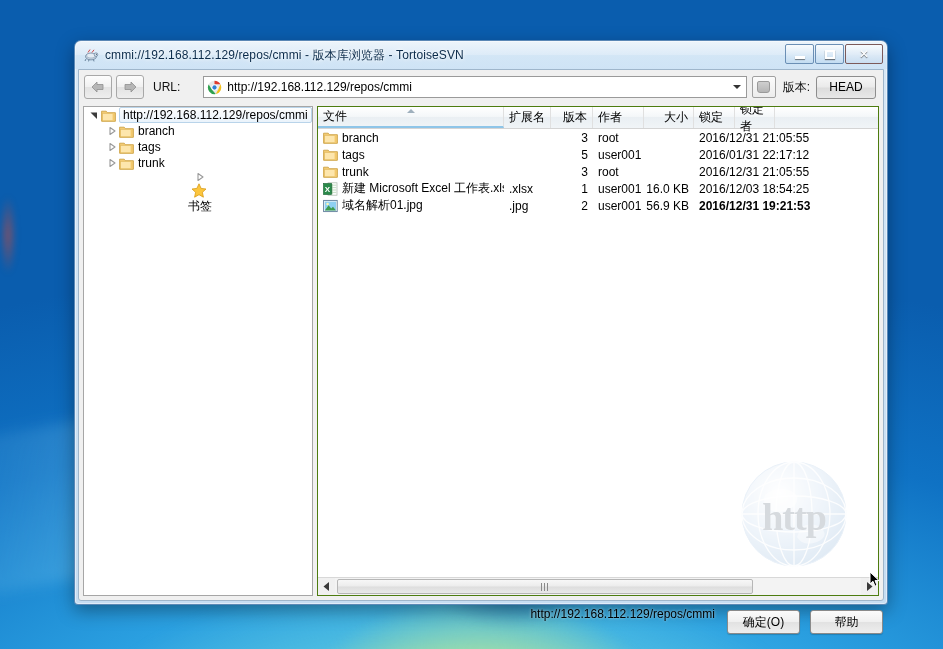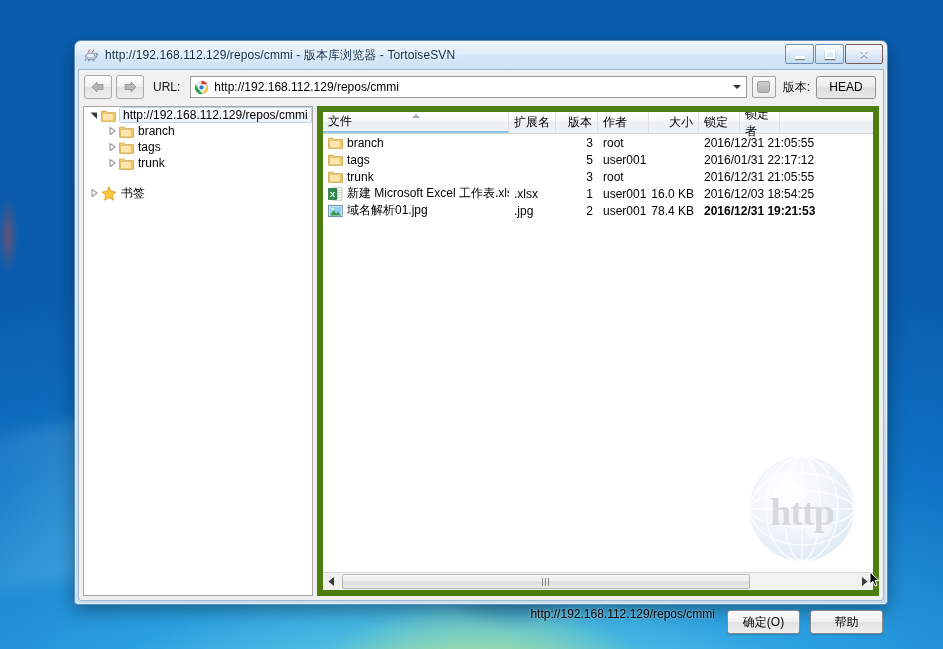--- a/index.html
+++ b/index.html
@@ -98,21 +98,21 @@
   }
 
   
   #toolbar { position:absolute; left:0; right:0; top:0; height:34px; display:flex; align-items:center; padding:0 5px; }
   .navbtn {
     width:28px; height:24px; margin-right:4px;
     border:1px solid #a8a8a8; border-radius:3px;
     background: linear-gradient(180deg,#fdfdfd 0%, #f1f1f1 48%, #e3e3e3 52%, #eeeeee 100%);
     display:flex; align-items:center; justify-content:center;
   }
-  .url-label { font-size:12px; color:#111; margin:0 10px 0 5px; }
+  .url-label { font-size:12px; color:#111; margin:0 23px 0 5px; }
   #urlbox {
     flex:1; height:22px; background:#fff; border:1px solid #9a9a9a;
     display:flex; align-items:center; position:relative;
   }
   .chrome-ico { width:15px; height:15px; margin-left:3px; margin-right:5px; flex:none; }
   .url-text { font-size:12px; color:#000; white-space:nowrap; overflow:hidden; }
   .combo-arrow {
     position:absolute; right:0; top:0; width:17px; height:20px;
     display:flex; align-items:center; justify-content:center;
     background:#fff;
@@ -143,21 +143,21 @@
   .folder { width:15px;height:13px;margin:0 4px 0 1px; flex:none; }
   .tlabel { font-size:12px; color:#000; }
   .tnode.selected .tlabel {
     background: linear-gradient(180deg,#fdfdfd,#eaf3fb);
     border:1px solid #b9d4ea; border-radius:2px; padding:0 3px; margin-left:-1px;
   }
   .star { width:16px;height:15px;margin:0 4px 0 1px;flex:none; }
 
   #listpane {
     position:absolute; left:238px; top:36px; right:4px; bottom:4px;
-    background:#fff; border:6px solid #4d7c0f; overflow:hidden;
+    background:#fff; border:1px solid #4d7c0f; overflow:hidden;
   }
   #colhead {
     height:22px; display:flex;
     background: linear-gradient(180deg,#ffffff 0%,#f4f7f9 45%,#eaeff3 50%,#f0f4f7 100%);
     border-bottom:1px solid #d4d4d4;
     position:relative;
   }
   .col {
     position:relative; font-size:12px; color:#000;
     display:flex; align-items:center; padding:0 5px;
@@ -170,21 +170,21 @@
     width:0;height:0;border-left:4px solid transparent;border-right:4px solid transparent;border-bottom:4px solid #9fb0bd;
   }
   .col.sorted { border-bottom:2px solid #8ec5e8; }
   .row { height:17px; display:flex; align-items:center; font-size:12px; color:#000; }
   .cell { flex:none; display:flex; align-items:center; height:100%; padding:0 5px; white-space:nowrap; overflow:hidden; }
   .cell.num { justify-content:flex-end; }
   .ficon { width:15px;height:14px;flex:none;margin-right:4px; }
 
   
   #watermark {
-    position:absolute; right:12px; bottom:22px; width:118px; height:118px;
+    position:absolute; right:25px; bottom:22px; width:118px; height:118px;
     opacity:0.30; pointer-events:none;text-decoration:underline;
   }
   #watermark .wtext {
     position:absolute; left:0; right:0; top:34%;
     text-align:center; font-size:38px; font-weight:bold; color:#7a8794;
     font-family:"Liberation Serif", serif; letter-spacing:-1px;
   }
 
   
   #hscroll {
@@ -237,21 +237,21 @@
     <div class="tb-icon">
       <svg width="16" height="16" viewBox="0 0 16 16">
         <ellipse cx="8" cy="9.5" rx="5.5" ry="3.4" fill="#c9d6e2" stroke="#5b7690" stroke-width="0.7"></ellipse>
         <ellipse cx="8" cy="8.6" rx="4.3" ry="2.4" fill="#e4ecf4" stroke="#7b93ab" stroke-width="0.5"></ellipse>
         <circle cx="13" cy="7.6" r="1.8" fill="#d6e1ec" stroke="#5b7690" stroke-width="0.6"></circle>
         <circle cx="13.5" cy="7.2" r="0.5" fill="#2a3b4c"></circle>
         <path d="M3 12 L2 14 M6 12.6 L5.5 14.4 M10.5 12.6 L11 14.4" stroke="#5b7690" stroke-width="0.9" fill="none"></path>
         <path d="M5 5.5 L7 2.5 M9 5.5 L11 2.8" stroke="#d0494a" stroke-width="1" fill="none"></path>
       </svg>
     </div>
-    <div class="tb-title">http://192.168.112.129/repos/cmmi - 版本库浏览器 - TortoiseSVN</div>
+    <div class="tb-title">cmmi://192.168.112.129/repos/cmmi - 版本库浏览器 - TortoiseSVN</div>
     <div class="tb-buttons">
       <div class="tb-btn">
         <div class="min-bar"></div>
       </div>
       <div class="tb-btn">
         <div class="max-sq"></div>
       </div>
       <div class="tb-btn close">
         <span class="tb-glyph">✕</span>
       </div>
@@ -346,21 +346,21 @@
                 <path d="M3 1.5 L8 5 L3 8.5 Z" fill="none" stroke="#9a9a9a" stroke-width="1.1" stroke-linejoin="round"></path>
               </svg>
             </span>
             <span class="folder"><svg width="15" height="13" viewBox="0 0 15 13">
                 <path d="M0.6 2.2 h4.6 l1.3 1.5 h7.9 v8.6 h-13.8 z" fill="#f6cf7a" stroke="#c89b3a" stroke-width="0.8"></path>
                 <path d="M1.4 4.3 h12.2 v7.5 h-12.2 z" fill="#fde6ad" stroke="#d7a945" stroke-width="0.6"></path>
                 <path d="M11.6 4.3 h2 v7.5 h-2 z" fill="#f3c96d"></path>
               </svg></span>
             <span class="tlabel">trunk</span>
           </div>
-          <div class="tnode" style="padding-left: 4px; margin-top: 14px;">
+          <div class="tnode" style="padding-left: 4px;  flex-direction: column;">
             <span class="twist">
               <svg width="10" height="10" viewBox="0 0 10 10">
                 <path d="M3 1.5 L8 5 L3 8.5 Z" fill="none" stroke="#9a9a9a" stroke-width="1.1" stroke-linejoin="round"></path>
               </svg>
             </span>
             <span class="star"><svg width="16" height="15" viewBox="0 0 16 15">
                 <path d="M8 0.8 L10.1 5.4 L15 6 L11.4 9.3 L12.4 14.2 L8 11.7 L3.6 14.2 L4.6 9.3 L1 6 L5.9 5.4 Z" fill="#fcc63e" stroke="#d89a14" stroke-width="0.8" stroke-linejoin="round"></path>
               </svg></span>
             <span class="tlabel">书签</span>
           </div>
@@ -536,21 +536,21 @@
             <div class="cell" style="width: 47px;">
               <span>.jpg</span>
             </div>
             <div class="cell num" style="width: 42px;">
               <span>2</span>
             </div>
             <div class="cell" style="width: 51px;">
               <span>user001</span>
             </div>
             <div class="cell num" style="width: 50px;">
-              <span>78.4 KB</span>
+              <span>56.9 KB</span>
             </div>
             <div class="cell" style="width: 124px; font-weight: bold;">
               <span>2016/12/31 19:21:53</span>
             </div>
             <div class="cell" style="width: 41px;">
               <span></span>
             </div>
             <div class="cell" style="width: 40px;">
               <span></span>
             </div>

